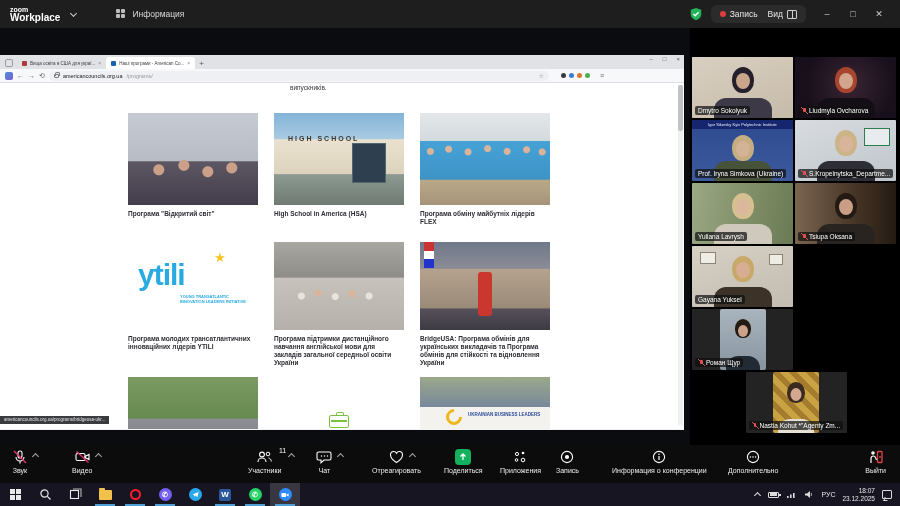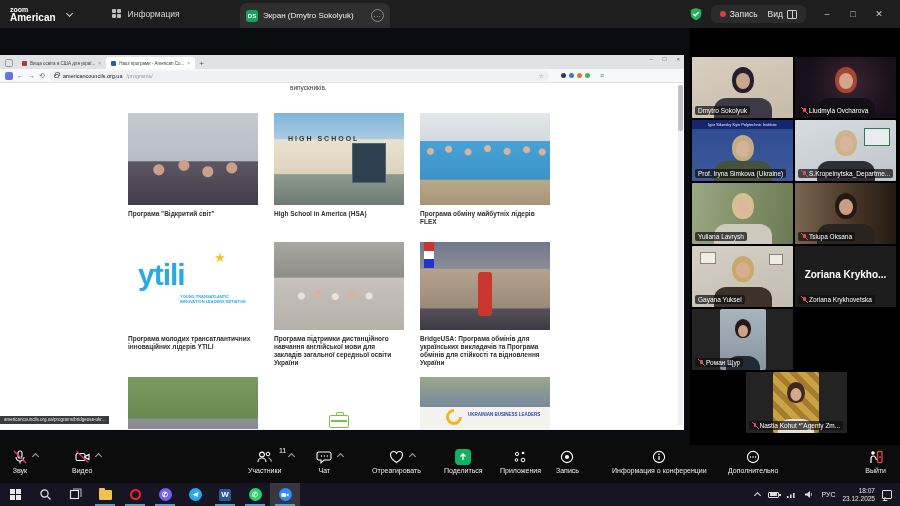--- a/index.html
+++ b/index.html
@@ -182,37 +182,32 @@
 </style>
 </head>
 <body>
 
 <div class="app">
 
   <div class="titlebar">
     <div class="brand">
       <div class="brand-text">
         <span class="brand-top">zoom</span>
-        <span class="brand-bottom">American</span>
+        <span class="brand-bottom">Workplace</span>
       </div>
     </div>
     <span class="chev-down"></span>
     <div class="meeting-tab">
       <span class="grid-icon">
           <span></span>
           <span></span>
           <span></span>
           <span></span>
         </span>
       <span>Информация</span>
-    </div>
-    <div class="screen-tab">
-      <span class="ds-badge">DS</span>
-      <span class="screen-tab-label">Экран (Dmytro Sokolyuk)</span>
-      <span class="tab-more">...</span>
     </div>
     <div class="tb-right">
       <svg class="shield-icon" viewBox="0 0 16 16">
           <path d="M8 1l6 2v5c0 4-3 6-6 7-3-1-6-3-6-7V3z" fill="#23b35c"></path>
           <path d="M5 8l2 2 4-4" stroke="#fff" stroke-width="1.6" fill="none"></path>
         </svg>
       <div class="tb-pill">
         <div class="rec-wrap">
           <span class="rec-dot"></span>
           <span>Запись</span>
@@ -418,27 +413,20 @@
         <div class="tile p7">
           <div class="vid">
               <span class="head"></span>
               <span class="face"></span>
               <span class="torso"></span>
             </div>
           <div class="nlabel">
               <span>Gayana Yuksel</span>
             </div>
         </div>
-        <div class="tile p8">
-          <div class="bigname">Zoriana Krykho...</div>
-          <div class="nlabel">
-              <span class="mic-off"></span>
-              <span>Zoriana Krykhovetska</span>
-            </div>
-        </div>
       </div>
       <div class="vrow">
         <div class="tile p9">
           <div class="narrow-vid">
               <span class="head"></span>
               <span class="face"></span>
               <span class="torso"></span>
             </div>
           <div class="nlabel">
               <span class="mic-off"></span>

